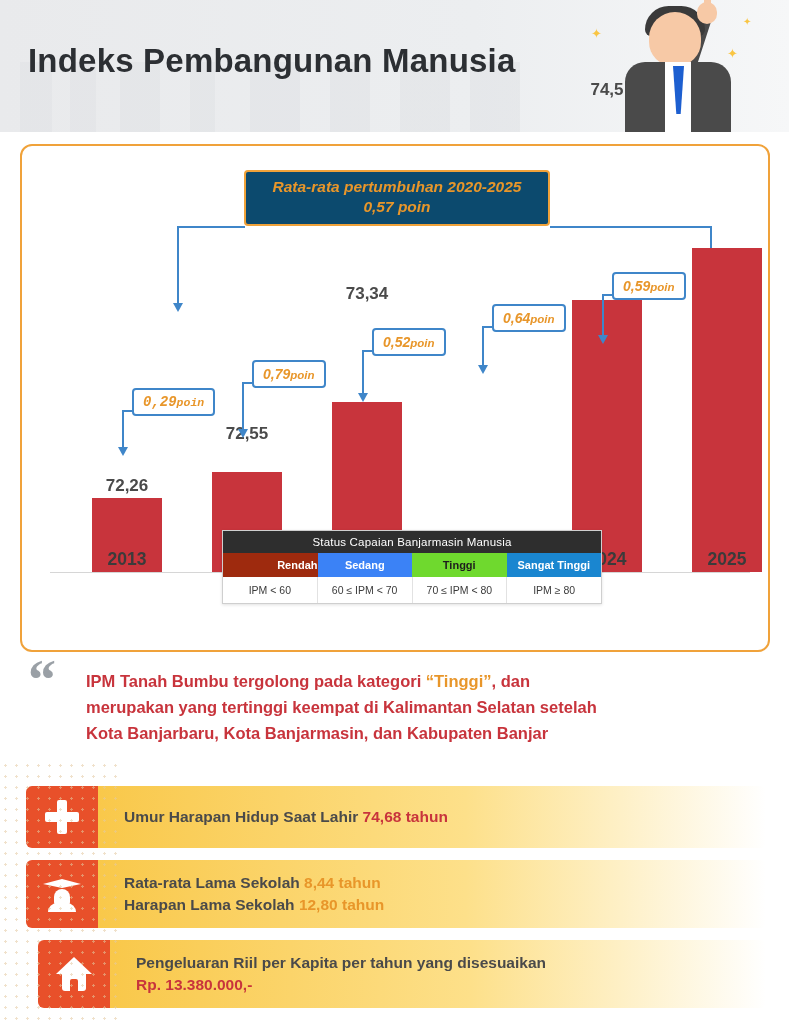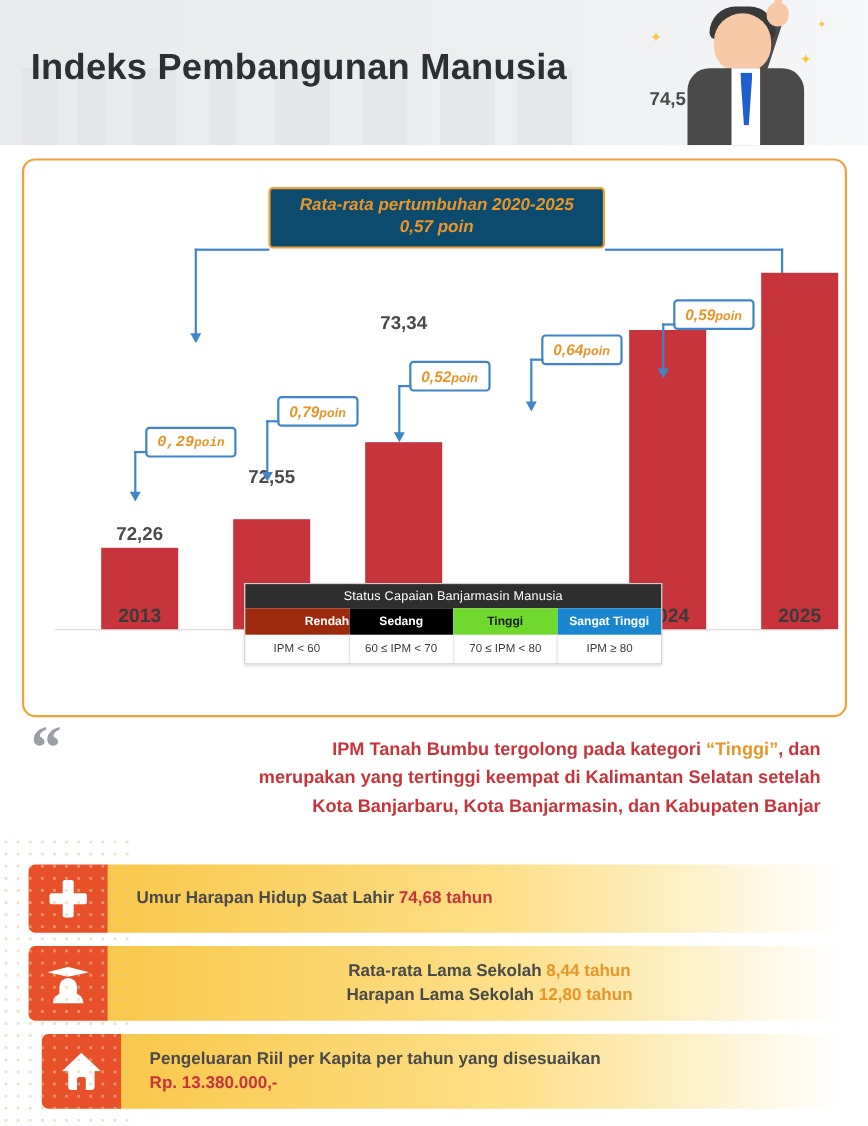--- a/index.html
+++ b/index.html
@@ -128,21 +128,21 @@
   .st-val:last-child { border-right:none; }
 
   
   .quote-mark {
     position:absolute; left:28px; top:660px;
     font-size:56px; font-weight:bold; color:#9aa0a6; line-height:40px;
     font-family:"Liberation Serif", serif;
   }
   .quote {
     position:absolute; left:86px; top:668px; width:660px;
-    text-align:right; font-size:16.5px; font-weight:bold; color:#c8343c;
+    text-align:left; font-size:16.5px; font-weight:bold; color:#c8343c;
     line-height:26px;
   }
   .quote .hl { color:#e8962a; }
 
   
   .ind-row { position:absolute; left:26px; width:740px; display:flex; align-items:stretch; }
   .ind-icon {
     width:72px; background:#e8502a; border-radius:6px 0 0 6px;
     display:flex; align-items:center; justify-content:center;
   }
@@ -272,21 +272,21 @@
       <span>0,59</span><small>poin</small>
     </div>
     <div class="arrow" style="left:562px; top:52px; height:42px;"></div>
     <div class="arrow-h" style="left:562px; top:52px; width:12px;"></div>
   </div>
 
   <div class="status-table">
     <div class="st-head">Status Capaian Banjarmasin Manusia</div>
     <div class="st-cats">
       <div class="st-cat" style="background:#9e2a0e;text-align:right;">Rendah</div>
-      <div class="st-cat" style="background:#000000;">Sedang</div>
+      <div class="st-cat" style="background:#3b82f6;">Sedang</div>
       <div class="st-cat" style="background:#6fd92e; color:#1d1d1d;">Tinggi</div>
       <div class="st-cat" style="background:#1a86d0;">Sangat Tinggi</div>
     </div>
     <div class="st-vals">
       <div class="st-val">IPM &lt; 60</div>
       <div class="st-val">60 ≤ IPM &lt; 70</div>
       <div class="st-val">70 ≤ IPM &lt; 80</div>
       <div class="st-val">IPM ≥ 80</div>
     </div>
   </div>
@@ -303,21 +303,21 @@
   <div class="ind-icon">
       <div class="icon-plus"></div>
     </div>
   <div class="ind-body">
     <div class="ind-text">
       <span>Umur Harapan Hidup Saat Lahir </span><span class="num">74,68 tahun</span>
     </div>
   </div>
 </div>
 
-<div class="ind-row" style="top:860px; height:68px;text-align:center;">
+<div class="ind-row" style="top:860px; height:68px;">
   <div class="ind-icon">
     <div class="icon-grad">
         <div class="cap"></div>
         <div class="hd"></div>
         <div class="sh"></div>
       </div>
   </div>
   <div class="ind-body">
     <div class="ind-text">
       <span>Rata-rata Lama Sekolah </span><span class="numo">8,44 tahun</span>

